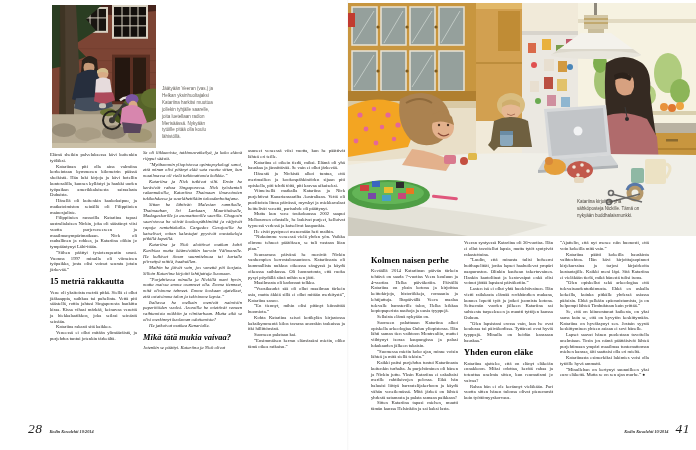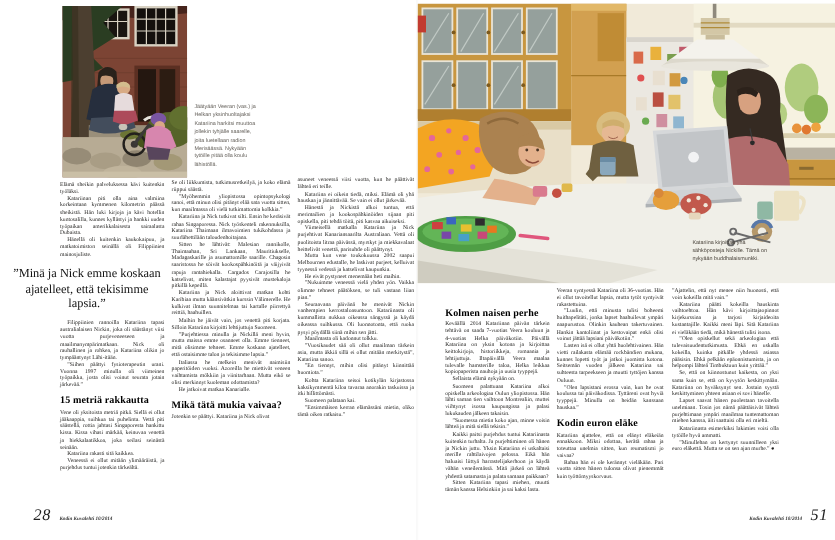--- a/index.html
+++ b/index.html
@@ -93,30 +93,29 @@
       <path d="M70,104 q11,-7 20,1 l5,13 -13,7 -14,-6 Z" fill="#d786ae"></path>
       <path d="M70,118 l20,2 -2,9 -16,0 Z" fill="#58455c"></path>
     </svg>
 
     <div class="caption" style="left:162px; top:86px; width:56px;">Jäätyään Veeran (vas.) ja Helkan yksinhuoltajaksi Katariina harkitsi muuttoa jollekin tyhjälle saarelle, joita luetellaan radion Merisäässä. Nykyään tytöille pitää olla koulu lähistöllä.</div>
 
     <div class="col" style="left:50px; top:152px; width:87px;">
         <p>Elämä sheikin palveluksessa kävi kuitenkin työläksi.</p>
         <p>Katariinan piti olla aina valmiina korkeintaan kymmenen kilometrin päässä sheikistä. Hän luki kirjoja ja kävi hotellin kuntosalilla, kunnes kyllästyi ja hankki uuden työpaikan amerikkalaisesta sairaalasta Dubaista.</p>
         <p>Hänellä oli kuitenkin kaukokaipuu, ja matkatoimiston seinällä oli Filippiinien mainosjuliste.</p>
-        <div class="pullquote">”Minä ja Nick emme koskaan ajatelleet, että tekisimme lapsia.”</div>
         <p>Filippiinien rannoilla Katariina tapasi australialaisen Nickin, joka oli säästänyt viisi vuotta purjeveneeseen ja maailmanympärimatkaan. Nick oli rauhallinen ja rohkea, ja Katariina olikin jo tympääntynyt Lähi-itään.</p>
         <p>”Siihen päättyi fysioterapeutin urani. Vuonna 1997 minulla oli viimeinen työpaikka, josta olisi voinut seurata jotain järkevää.”</p>
         <h3>15 metriä rakkautta</h3>
         <p>Vene oli yksitoista metriä pitkä. Siellä ei ollut jääkaappia, suihkua tai puhelinta. Vettä piti säästellä, rottia jahtasi Singaporesta hankittu kissa. Kissa vihasi märkää, keinuvaa venettä ja hiekkalaatikkoa, joka seilasi seinästä seinään.</p>
         <p>Katariina rakasti sitä kaikkea.</p>
         <p>Veneessä ei ollut mitään ylimääräistä, ja purjehdus tuntui jotenkin tärkeältä.</p>
       </div>
 
-    <div class="col" style="left:143px; top:150px; width:99px;">
+    <div class="col" style="left:143px; top:150px; width:99px;font-style:italic;">
         <p>Se oli liikkumista, tutkimusretkeilyä, ja koko elämä riippui säästä.</p>
         <p>”Myöhemmin yliopistossa opintopsykologi sanoi, että minun olisi pitänyt elää sata vuotta sitten, kun maailmassa oli vielä tutkimattomia kolkkia.”</p>
         <p>Katariina ja Nick tutkivat silti. Ensin he keräsivät rahaa Singaporessa. Nick työskenteli rakennuksilla, Katariina Thaimaan ilmavoimien tukikohdassa ja suurlähettilään taloudenhoitajana.</p>
         <p>Sitten he lähtivät: Malesian rannikolle, Thaimaahan, Sri Lankaan, Mauritiukselle, Madagaskarille ja asumattomille saarille. Chagosin saaristossa he söivät kookospähkinöitä ja väijyivät rapuja rantahiekalla. Cargados Carajosilla he katselivat, miten kalastajat pyysivät mustekaloja pitkillä kepeillä.</p>
         <p>Katariina ja Nick aloittivat matkan kohti Karibiaa mutta käänsivätkin kurssin Välimerelle. He kulkivat ilman suunnitelmaa tai kartalle piirrettyä reittiä, haahuillen.</p>
         <p>Maihin he jäivät vain, jos venettä piti korjata. Silloin Katariina kirjoitti lehtijuttuja Suomeen.</p>
         <p>”Purjehtiessa minulla ja Nickillä meni hyvin, mutta maissa emme osanneet olla. Emme tienneet, mitä olisimme tehneet. Emme koskaan ajatelleet, että ostaisimme talon ja tekisimme lapsia.”</p>
         <p>Italiassa he melkein menivät naimisiin paperitöiden vuoksi. Azoreilla he miettivät veneen vaihtamista mökkiin ja viinitarhaan. Mutta eikö se olisi merkinnyt kuoleman odottamista?</p>
         <p>He jatkoivat matkaa Kanarialle.</p>
         <h3>Mikä tätä mukia vaivaa?</h3>
@@ -334,34 +333,34 @@
         <p>”Suomessa mietin koko ajan, minne voisin lähteä ja mitä siellä tekisin.”</p>
         <p>Kaikki paitsi purjehdus tuntui Katariinasta kuitenkin turhalta. Ja purjehtiminen oli hänen ja Nickin juttu. Yksin Katariina ei uskaltaisi merille rahtilaivojen pelossa. Eikä hän haluaisi liittyä harrastelijakerhoon ja käydä vähän veneilemässä. Mitä järkeä on lähteä yhdestä satamasta ja palata samaan paikkaan?</p>
         <p>Sitten Katariina tapasi miehen, muutti tämän kanssa Helsinkiin ja sai kaksi lasta.</p>
       </div>
 
     <div class="col" style="left:464px; top:240px; width:89px;">
         <p>Veeran syntyessä Katariina oli 36-vuotias. Hän ei ollut tavoitellut lapsia, mutta tytöt syntyivät rakastettuina.</p>
         <p>”Luulin, että minusta tulisi boheemi huithapelitäti, jonka lapset haahuilevat ympäri naapurustoa. Olinkin kauhean takertuvainen. Hankin kantoliinat ja kestovaipat enkä olisi voinut jättää lapsiani päiväkotiin.”</p>
         <p>Lasten isä ei ollut yhtä huolehtivainen. Hän vietti railakasta elämää rockbändien mukana, kunnes lopetti työt ja jatkoi juomista kotona. Seitsemän vuoden jälkeen Katariina sai suhteesta tarpeekseen ja muutti tyttöjen kanssa Ouluun.</p>
         <p>”Olen lapsistani erossa vain, kun he ovat koulussa tai päiväkodissa. Tyttäreni ovat hyviä tyyppejä. Minulla on heidän kanssaan hauskaa.”</p>
-        <h3>Kodin euron eläke</h3>
+        <h3>Yhden euron eläke</h3>
         <p>Katariina ajattelee, että on elänyt eläkeiän ennakkoon. Miksi odottaa, kerätä rahaa ja toteuttaa unelmia sitten, kun reumatismi jo vaivaa?</p>
         <p>Rahaa hän ei ole kerännyt vieläkään. Pari vuotta sitten hänen tulonsa olivat pienemmät kuin työttömyyskorvaus.</p>
       </div>
 
     <div class="col" style="left:560px; top:240px; width:89px;">
         <p>”Ajattelin, että nyt menee niin huonosti, että voin kokeilla mitä vain.”</p>
         <p>Katariina päätti kokeilla hauskinta vaihtoehtoa. Hän kävi kirjoittajaopinnot kirjekurssina ja tarjosi kirjaideoita kustantajille. Kaikki meni läpi. Sitä Katariina ei vieläkään tiedä, mikä hänestä tulisi isona.</p>
         <p>”Olen opiskellut sekä arkeologiaa että tulevaisuudentutkimusta. Ehkä en uskalla kokeilla, kuinka pitkälle yhdessä asiassa pääsisin. Ehkä pelkään epäonnistumista, ja on helpompi lähteä Timbuktuun kuin yrittää.”</p>
         <p>Se, että on kiinnostunut kaikesta, on yksi sama kuin se, että on kyvytön keskittymään. Katariina on hyväksynyt sen. Jostain syystä keskittyminen yhteen asiaan ei sovi hänelle.</p>
         <p>Lapset saavat hänen puolestaan tavoitella unelmiaan. Tosin jos nämä päättäisivät lähteä purjehtimaan ympäri maailmaa tuntemattoman miehen kanssa, äiti saattaisi olla eri mieltä.</p>
         <p>Katariinasta esimerkiksi lakimies voisi olla tytöille hyvä ammatti.</p>
         <p>”Minullehan on kertynyt suunnilleen yksi euro eläkettä. Mutta se on sen ajan murhe.” ●</p>
       </div>
 
     <div class="footer" style="right:6px; top:421px;">
       <span class="credit">Kodin Kuvalehti 10/2014</span>
-      <span class="pagenum">51</span>
+      <span class="pagenum">41</span>
     </div>
   </div>
 
 </div>
 
 </body></html>

